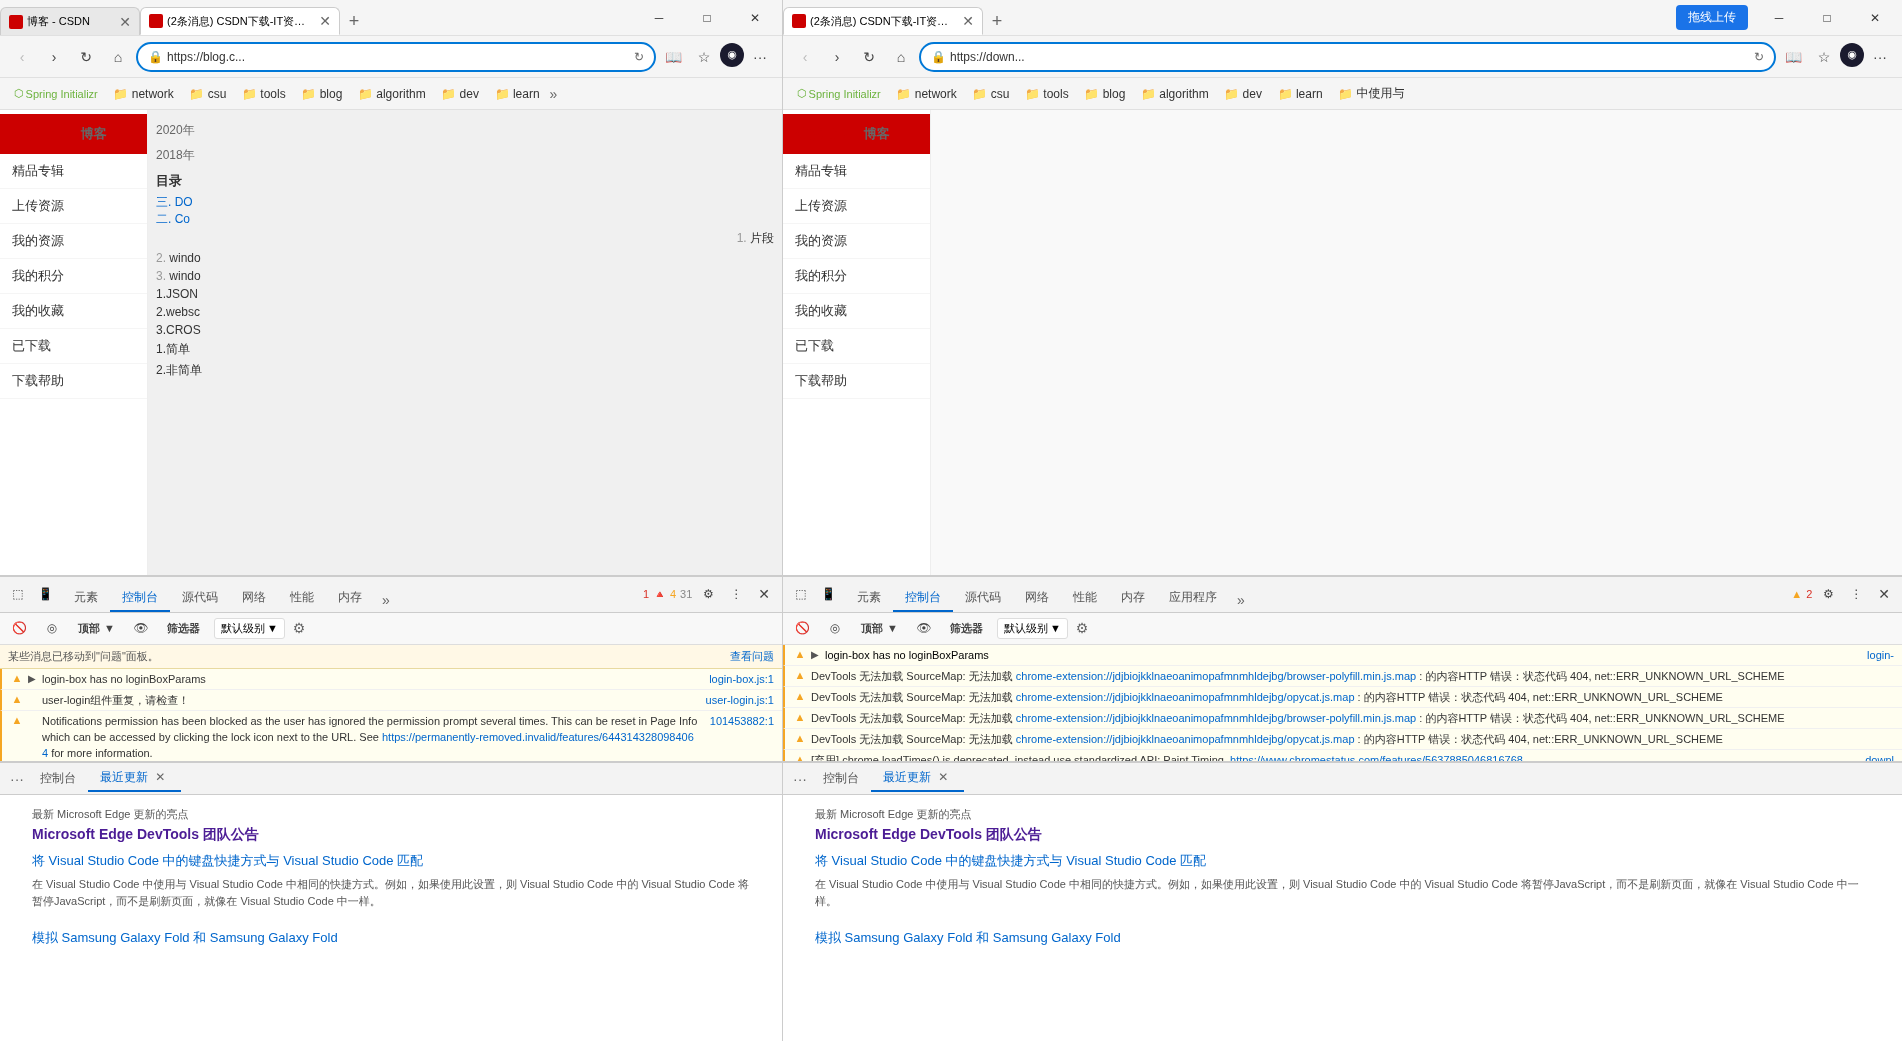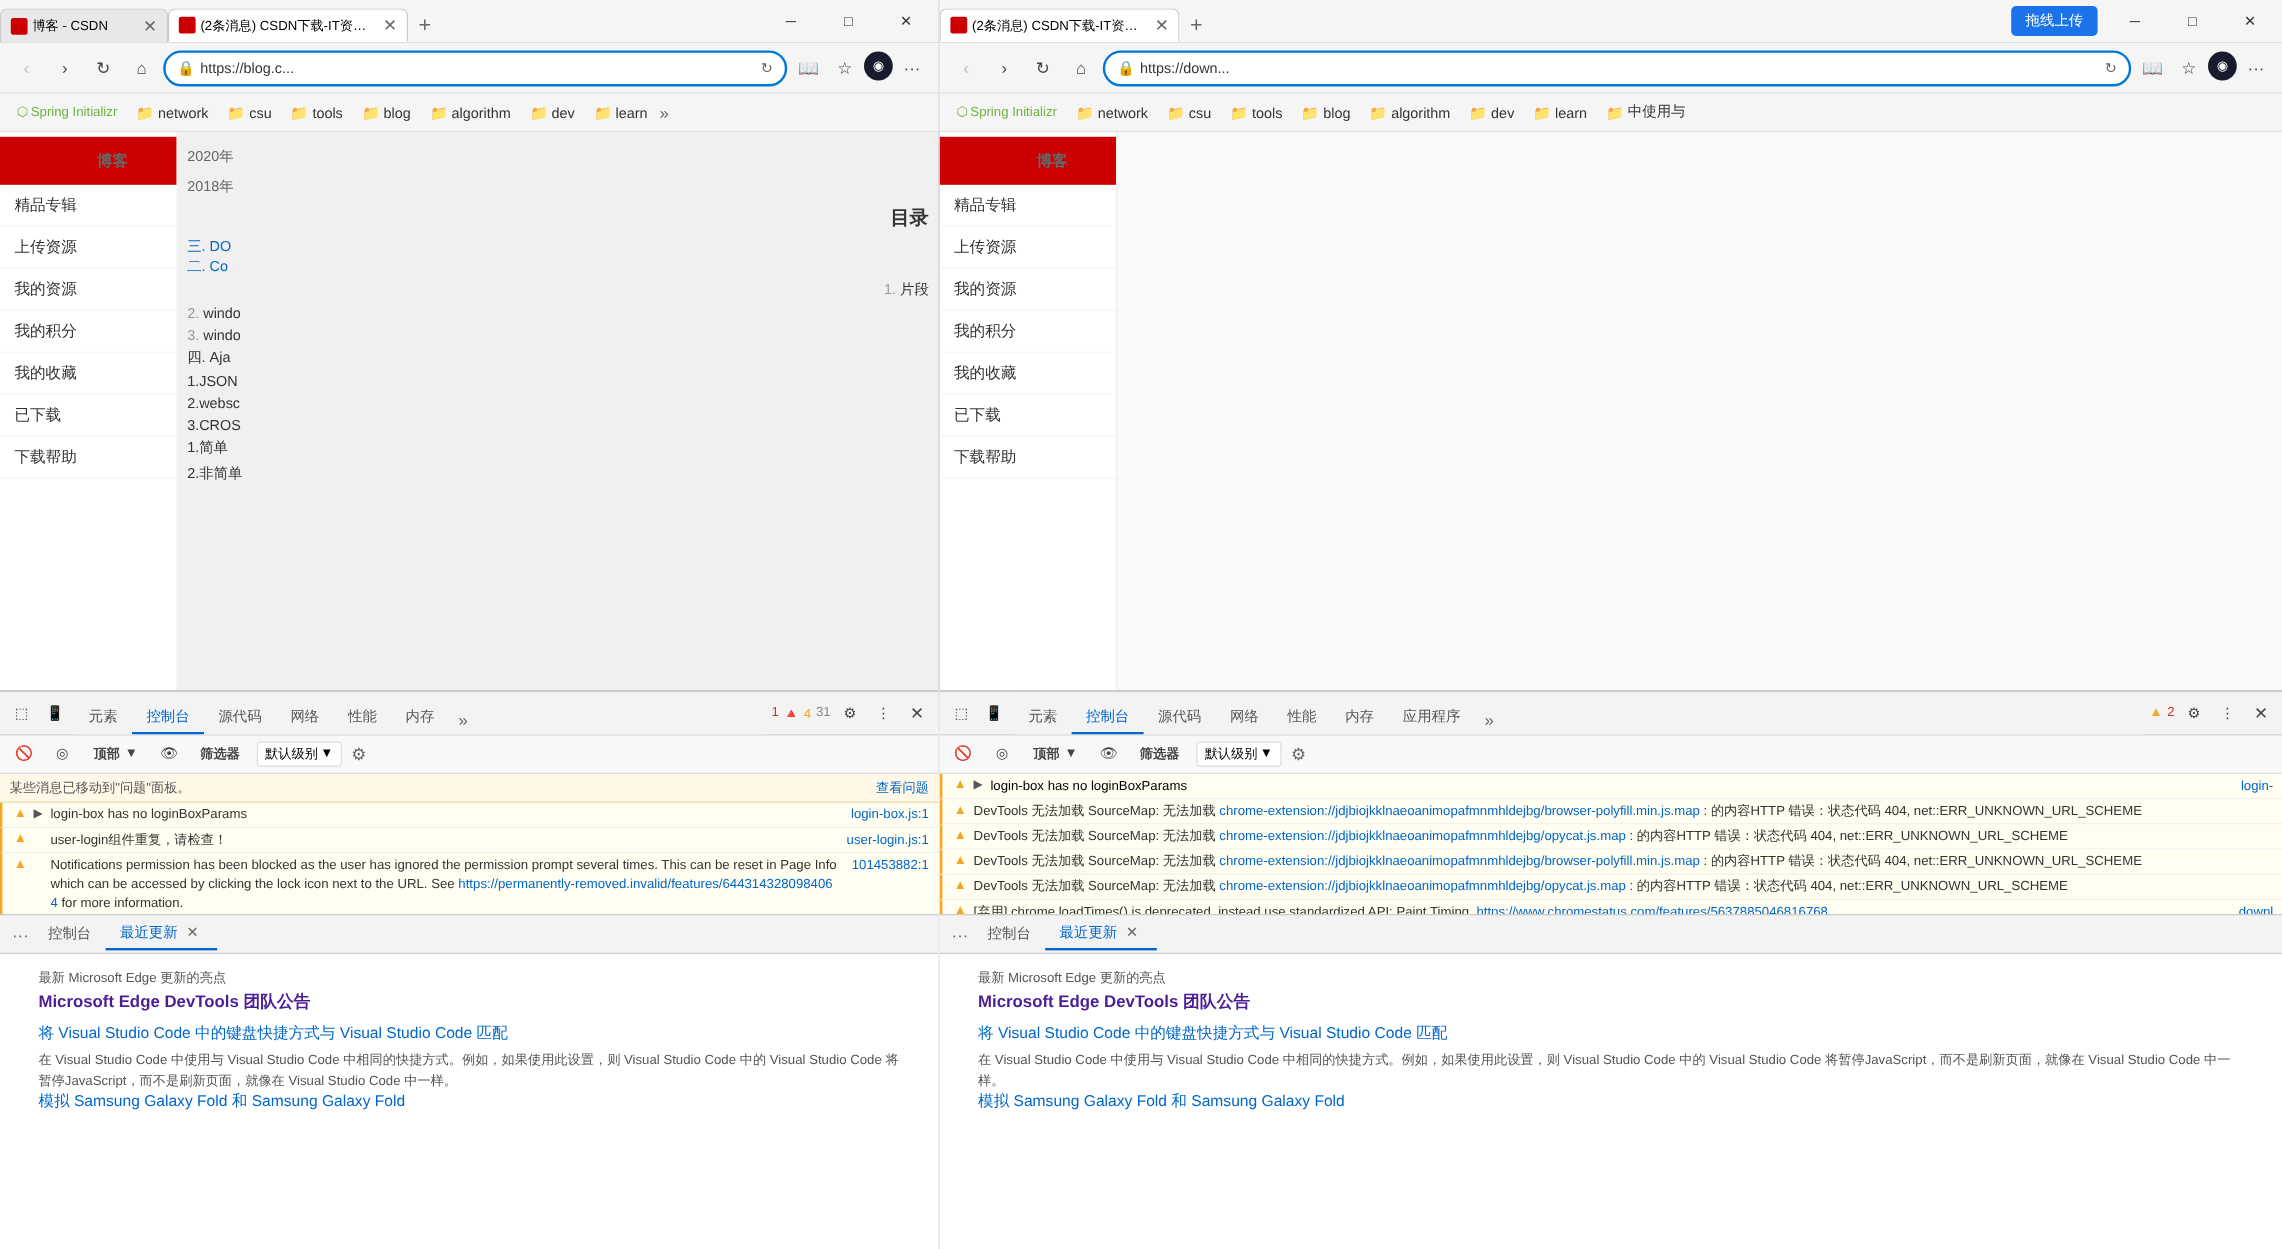--- a/index.html
+++ b/index.html
@@ -63,21 +63,21 @@
     
     .bottom-panel { height: 280px; border-top: 2px solid #ccc; display: flex; flex-direction: column; background: #fff; }
     .bottom-panel-tabs { height: 32px; background: #f3f3f3; border-bottom: 1px solid #ccc; display: flex; align-items: center; padding: 0 6px; gap: 0; }
     .bottom-tab { padding: 4px 12px; font-size: 12px; cursor: pointer; color: #555; }
     .bottom-tab.active { color: #0066cc; border-bottom: 2px solid #0066cc; }
     .bottom-tab-close { color: #666; font-size: 12px; cursor: pointer; padding: 4px 4px; }
     .bottom-more { color: #666; font-size: 14px; cursor: pointer; padding: 4px; }
     .bottom-panel-content { flex: 1; overflow-y: auto; padding: 12px 32px; }
     .bottom-panel-title { font-size: 14px; font-weight: bold; color: #4c1d95; margin-bottom: 8px; }
     .bottom-panel-link { color: #0066cc; font-size: 13px; cursor: pointer; text-decoration: none; display: block; margin-bottom: 6px; }
-    .bottom-panel-desc { font-size: 11px; color: #555; line-height: 1.5; margin-bottom: 0; }
+    .bottom-panel-desc { font-size: 11px; color: #555; line-height: 1.5; margin-bottom: 20px; }
     .latest-label { font-size: 11px; color: #555; margin-bottom: 4px; }
     
     
     .csdn-sidebar { width: 148px; background: #fff; border-right: 1px solid #eee; padding-top: 4px; }
     .csdn-nav-item { padding: 8px 12px; font-size: 13px; color: #333; cursor: pointer; border-bottom: 1px solid #f5f5f5; }
     .csdn-header { height: 40px; display: flex; align-items: center; padding: 0 12px; background: #cc0000; color: #fff; font-size: 14px; font-weight: bold; gap: 8px; }
     
     
     .main-content { flex: 1; overflow-y: auto; padding: 8px; }
     .year-label { color: #666; font-size: 12px; padding: 4px 0; }
@@ -199,42 +199,41 @@
         <div class="csdn-nav-item">我的资源</div>
         <div class="csdn-nav-item">我的积分</div>
         <div class="csdn-nav-item">我的收藏</div>
         <div class="csdn-nav-item">已下载</div>
         <div class="csdn-nav-item">下载帮助</div>
       </div>
 
       <div class="main-content flex-col" style="font-size:12px;color:#333;overflow:hidden;">
         <div class="year-label">2020年</div>
         <div class="year-label">2018年</div>
-        <div style="font-size:16px;font-weight:bold;margin:4px 0;text-align:right;">目录</div>
+        <div style="font-size:13px;font-weight:bold;margin:4px 0;">目录</div>
         <div class="toc-link">
           <span>三. </span>
           <span>DO</span>
         </div>
         <div class="toc-link">
           <span>二. </span>
           <span>Co</span>
         </div>
         <div style="margin:2px 0;text-align:right;">
           <span style="color:#999;">1.</span>
           <span>片段</span>
         </div>
         <div style="margin:2px 0;">
           <span style="color:#999;">2.</span>
           <span>windo</span>
         </div>
         <div style="margin:2px 0;">
           <span style="color:#999;">3.</span>
           <span>windo</span>
         </div>
-        <div style="margin:2px 0;">四. Aja</div>
         <div style="margin:2px 0;">1.JSON</div>
         <div style="margin:2px 0;">2.websc</div>
         <div style="margin:2px 0;">3.CROS</div>
         <div style="margin:2px 0;">1.简单</div>
         <div style="margin:2px 0;">2.非简单</div>
       </div>
     </div>
 
     <div class="devtools-panel flex-col" style="height:510px;border-top:2px solid #ccc;">
 

